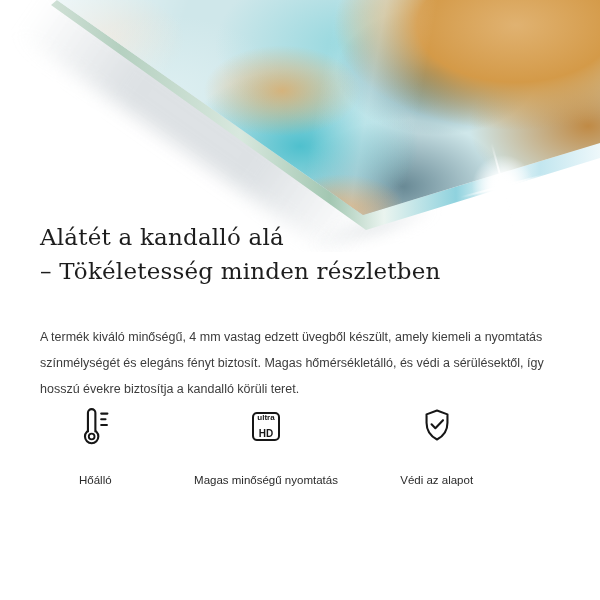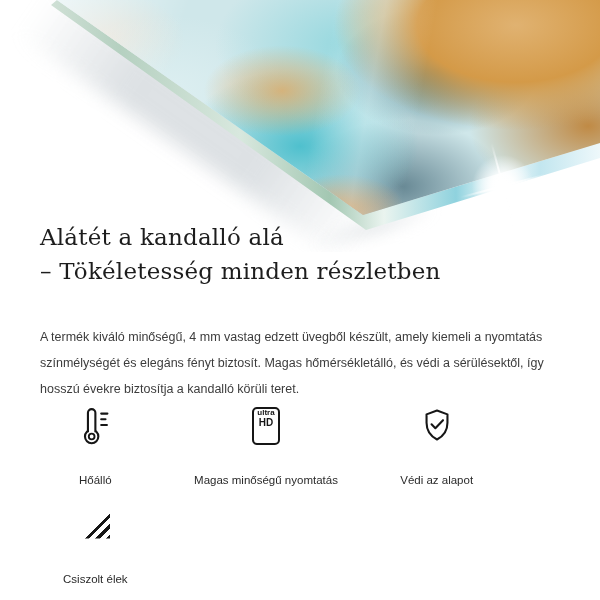--- a/index.html
+++ b/index.html
@@ -88,22 +88,22 @@
     position:absolute; left:10px; top:403px; width:512px;
     display:grid; grid-template-columns:repeat(3,1fr); row-gap:16px;
   }
   .feature { display:flex; flex-direction:column; align-items:center; }
   .icon-box { height:46px; display:flex; align-items:center; justify-content:center; }
   .feature-label { margin-top:25px; font-size:11.5px; color:#2a2a2a; white-space:nowrap; }
 
   .icon-stroke { stroke:#161616; fill:none; }
 
   .uhd {
-    width:28px; height:38px; border:2.5px solid #161616; border-radius:5px;
-    display:flex; flex-direction:column; align-items:center; justify-content:flex-start;
+    width:28px; height:29px; border:2.5px solid #161616; border-radius:5px;
+    display:flex; flex-direction:column; align-items:center; justify-content:space-between;
     color:#161616; line-height:1; box-sizing:border-box; background:#fff;
   }
   .uhd-top    { font-size:8px;  font-weight:700; margin-bottom:1px; }
   .uhd-bottom { font-size:10px; font-weight:700; }
 
   .stripes {
     width:30px; height:27px;
     clip-path:polygon(0 100%, 100% 0, 100% 100%);
     background:repeating-linear-gradient(135deg, #161616 0 3.2px, transparent 3.2px 7.4px);
   }
@@ -158,21 +158,15 @@
     <div class="icon-box">
       <svg width="40" height="40" viewBox="0 0 44 44">
         <path class="icon-stroke" d="M22 5 L33.5 9.2 V18.5 C33.5 27.5 29.2 33.2 22 36.8 C14.8 33.2 10.5 27.5 10.5 18.5 V9.2 Z" stroke-width="2.3" stroke-linejoin="round"></path>
         <path class="icon-stroke" d="M16 20.2 L20.2 24.4 L28.6 15.6" stroke-width="2.3" stroke-linecap="round" stroke-linejoin="round"></path>
       </svg>
     </div>
     <div class="feature-label">Védi az alapot</div>
   </div>
 
 
-  <div class="feature">
-    <div class="icon-box">
-      <div class="stripes"></div>
-    </div>
-    <div class="feature-label">Csiszolt élek</div>
-  </div>
 
 
 </div>
 
 </body></html>

